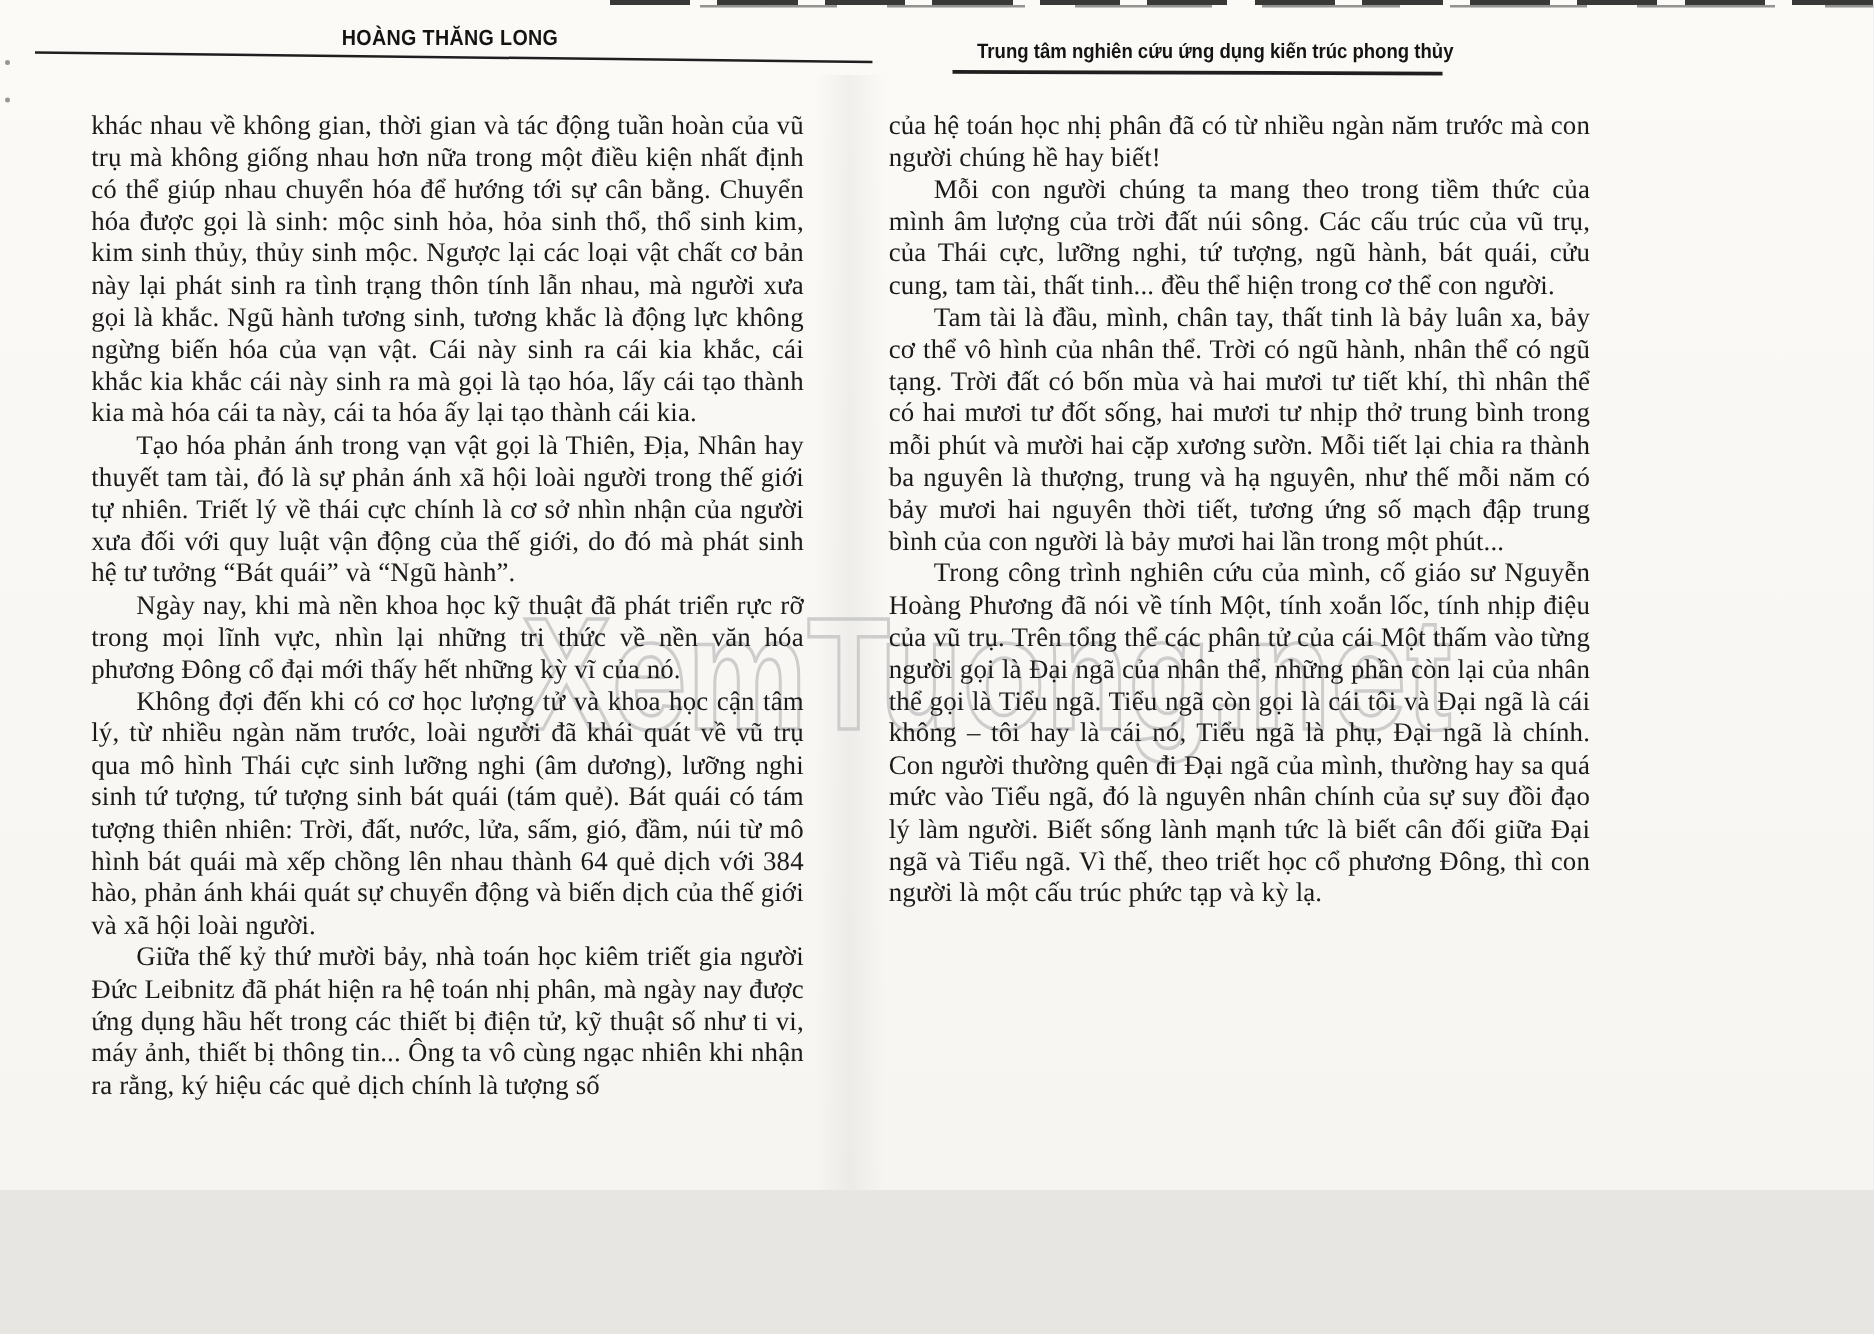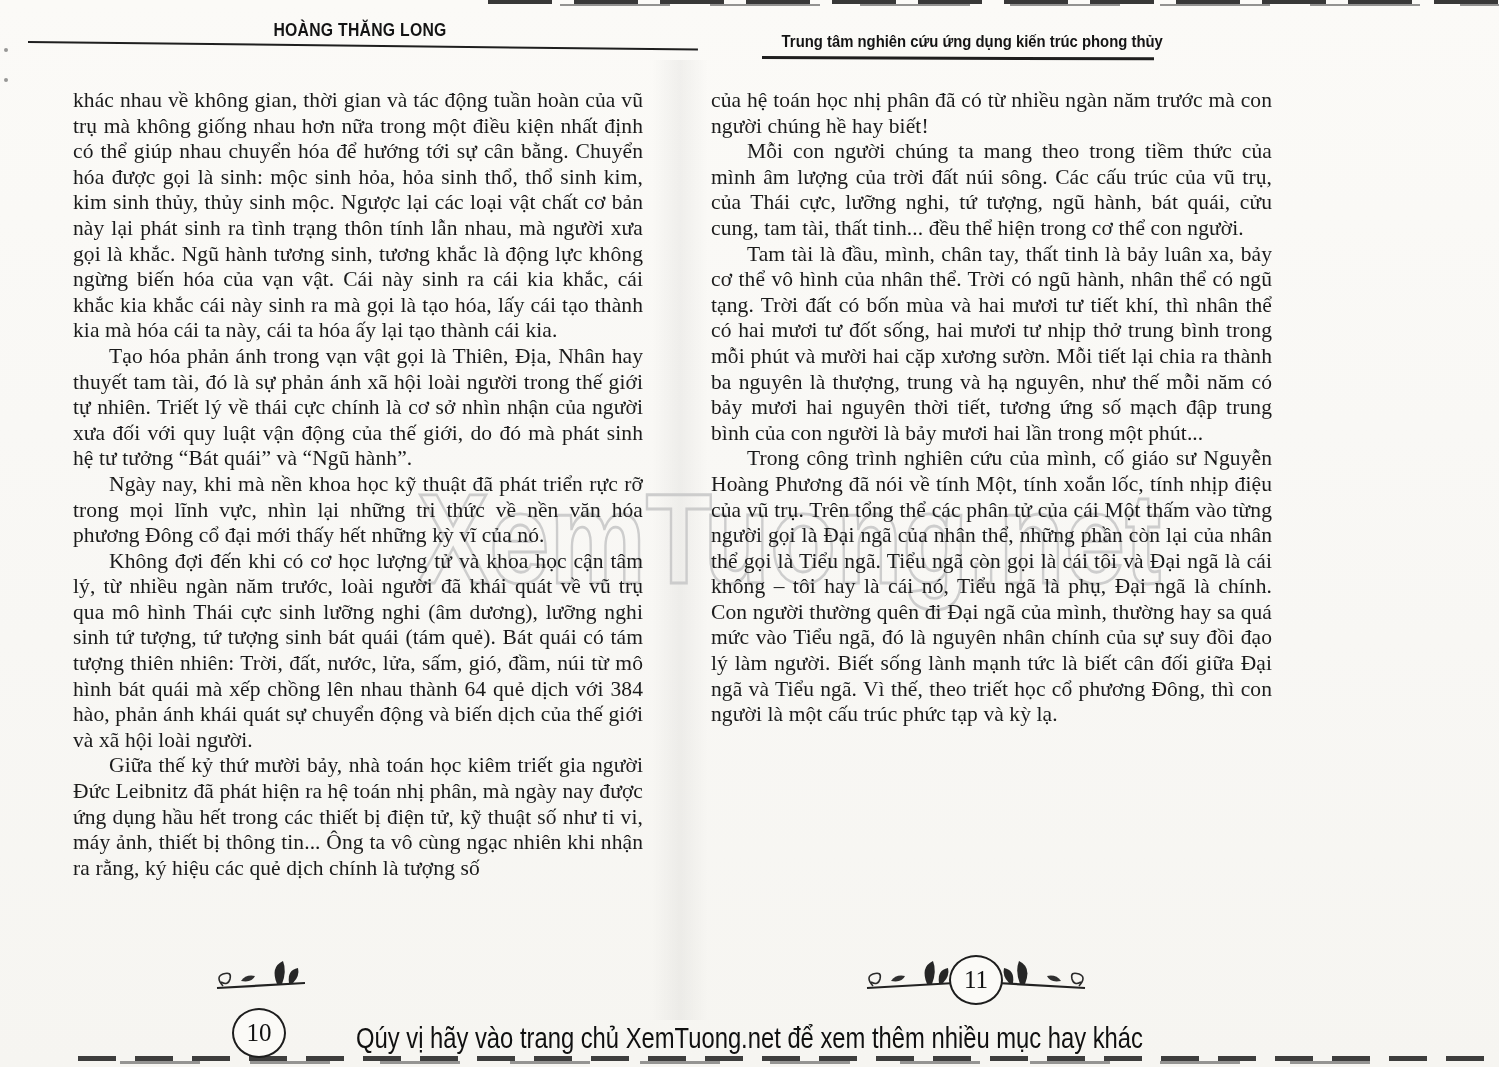--- a/index.html
+++ b/index.html
@@ -1,18 +1,18 @@
 <!DOCTYPE html>
 <html><head>
 <meta charset="utf-8">
 <style>
   html,body{margin:0;padding:0;background:#e8e6e2;}
   .scan{
     position:relative;
-    width:1499px;height:1067px;
+    width:1499px;height:952px;
     background:linear-gradient(180deg,#fbfaf7 0%,#f8f7f4 60%,#f6f5f1 100%);
     overflow:hidden;
     font-family:"Liberation Serif", serif;
     color:#1b1b1b;
   }
   
   .artifact{position:absolute;pointer-events:none;}
   .top-dash{
     left:488px;top:0;width:1011px;height:4px;
     background:repeating-linear-gradient(90deg,#161616 0 64px,transparent 64px 86px);

